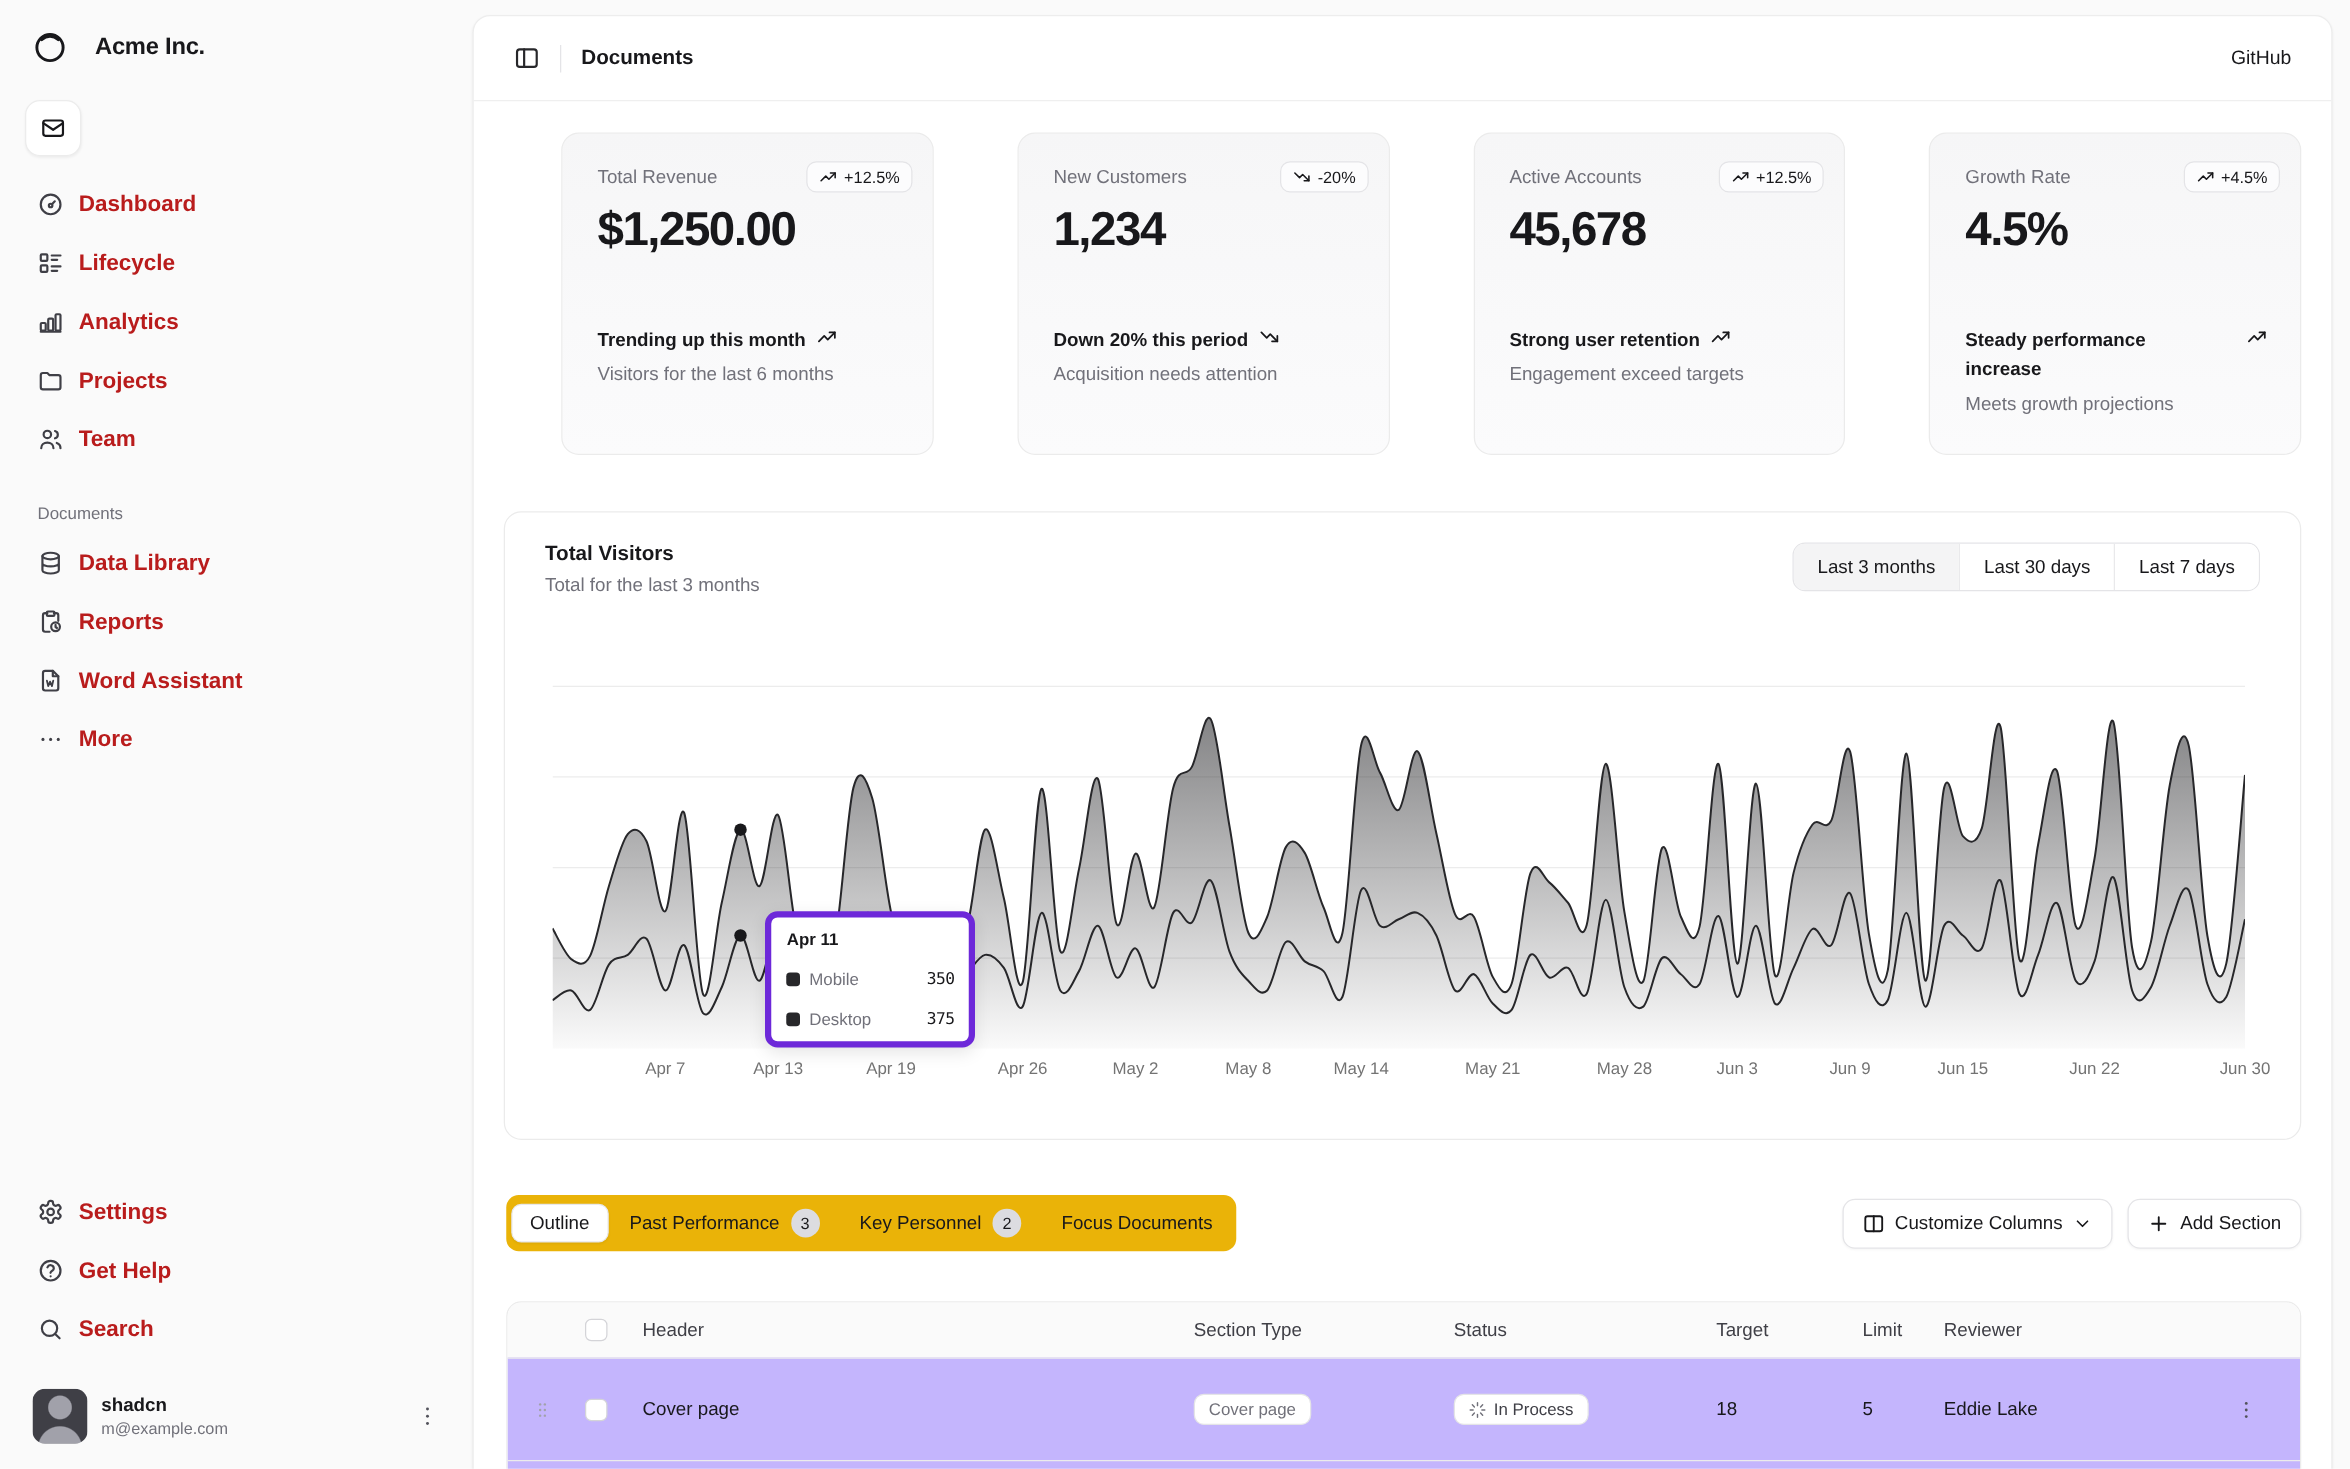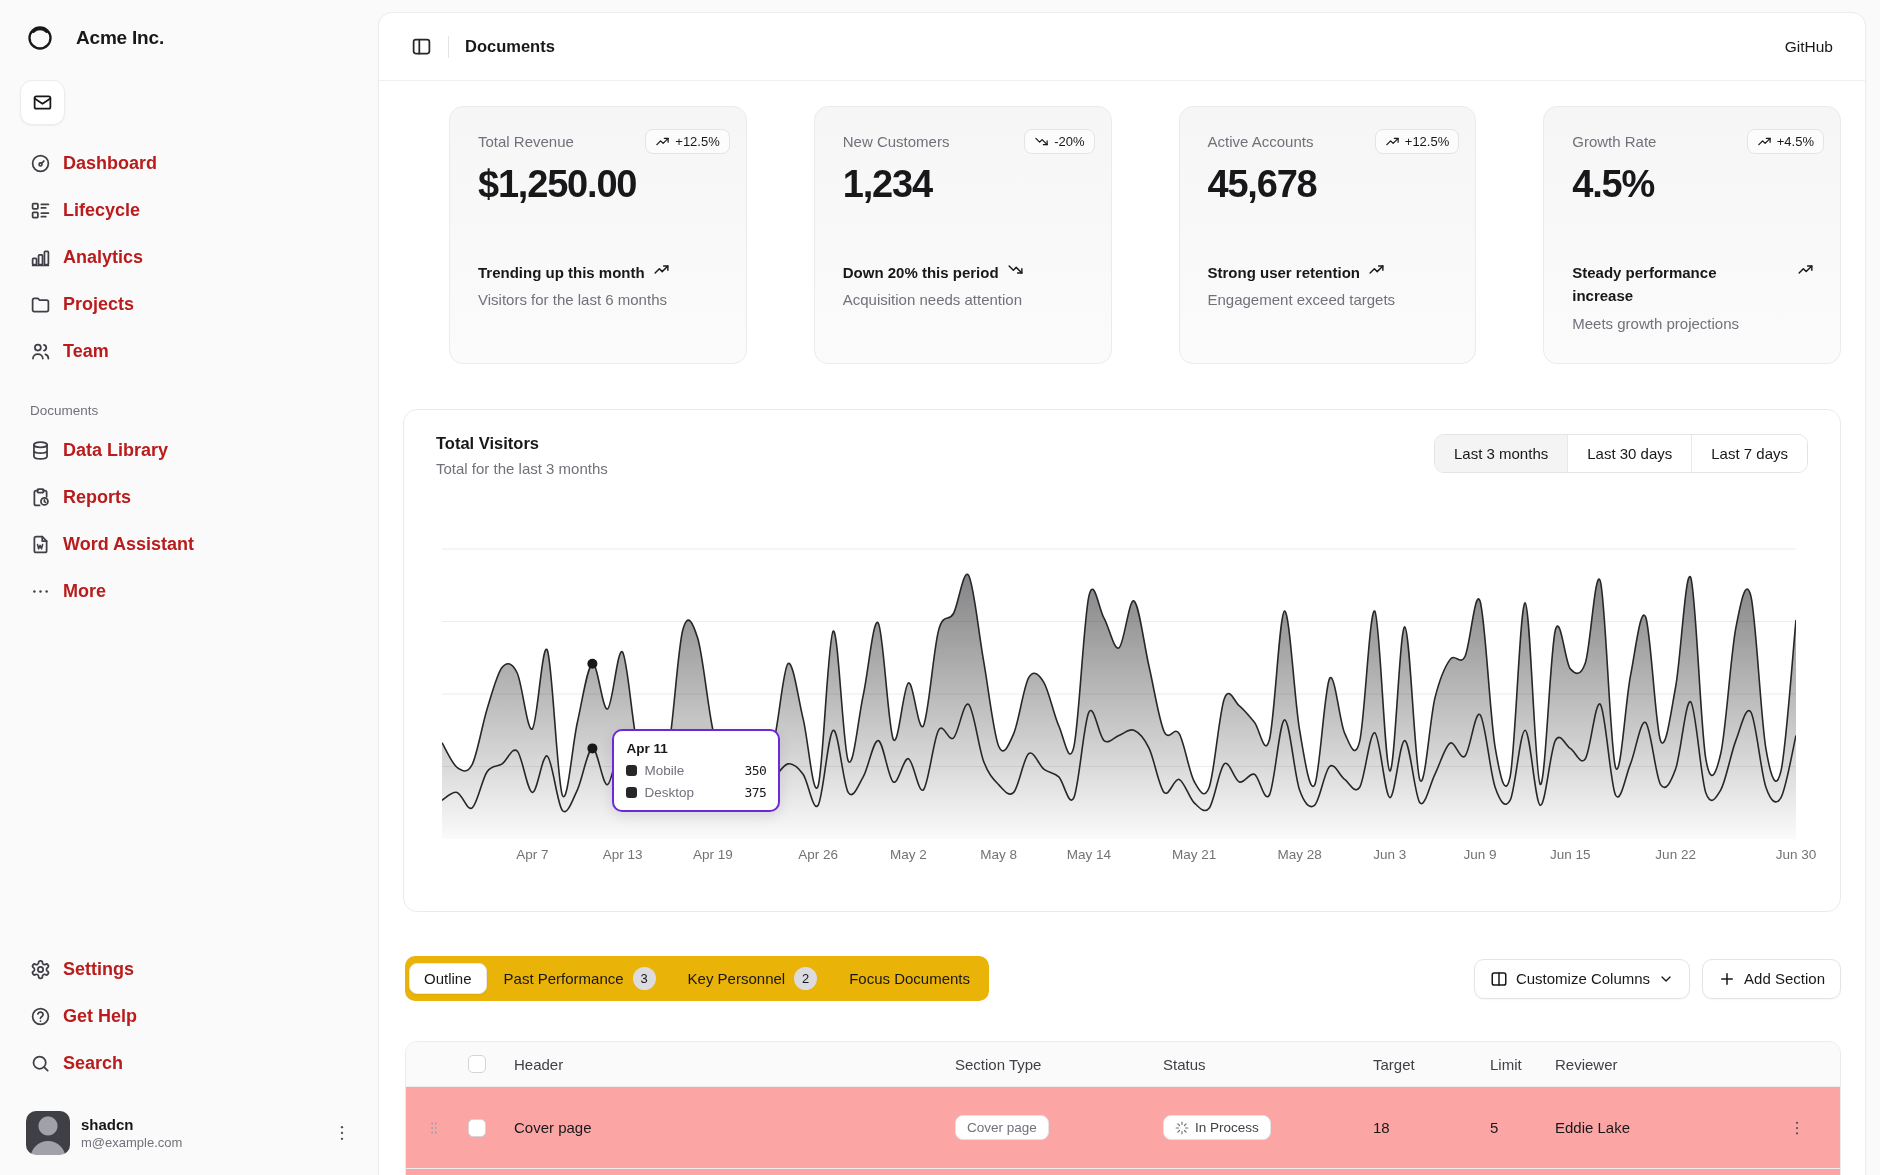--- a/index.html
+++ b/index.html
@@ -60,43 +60,43 @@
   .chart-card { position:relative; margin:45px 24px 0; height:503px; border:1px solid #ebebeb; border-radius:14px; background:#fff; padding:24px 0 0 32px; }
   .chart-title { font-size:16.5px; font-weight:bold; }
   .chart-sub { margin-top:7px; font-size:15px; color:#71717a; }
   .range-group { position:absolute; top:24px; right:32px; display:flex; border:1px solid #e4e4e7; border-radius:10px; overflow:hidden; background:#fff; }
   .range-item { padding:10px 19px; font-size:15px; color:#18181b; cursor:pointer; background:#fff; border-left:1px solid #e9e9eb; }
   .range-item:first-child { border-left:none; }
   .range-item.active { background:#f4f4f5; }
   .chart-plot { position:relative; margin:62px 48px 0 6px; width:1354px; height:300px; }
   .x-axis { position:relative; margin-left:6px; width:1354px; height:26px; }
   .x-tick { position:absolute; top:8px; transform:translateX(-50%); font-size:13.5px; color:#737373; white-space:nowrap; }
-  .chart-tooltip { position:absolute; width:168px; border:2px solid #6d28d9; border-radius:10px; background:#ffffff;
+  .chart-tooltip { position:absolute; width:168px; border:5px solid #6d28d9; border-radius:10px; background:#ffffff;
     box-shadow:0 4px 14px rgba(0,0,0,.10); padding:10px 12px; z-index:3; }
   .tt-date { font-size:13.5px; font-weight:bold; }
-  .tt-row { display:flex; align-items:center; gap:7px; margin-top:7px; font-size:13.5px; color:#71717a; }
+  .tt-row { display:flex; align-items:center; gap:7px; margin-top:17px; font-size:13.5px; color:#71717a; }
   .tt-swatch { width:11px; height:11px; border-radius:3px; background:#27272a; flex-shrink:0; }
   .tt-val { margin-left:auto; font-family:"DejaVu Sans Mono", monospace; font-size:13px; color:#18181b; letter-spacing:-0.5px; }
 
   
   .tabs-row { margin:44px 24px 0 26px; display:flex; align-items:center; }
   .tabs { display:flex; align-items:center; background:#eab308; border-radius:10px; padding:4px; gap:2px; }
   .tab { display:flex; align-items:center; padding:7px 15px; font-size:15px; font-weight:500; color:#18181b; border-radius:8px; cursor:pointer; white-space:nowrap; }
   .tab.active { background:#ffffff; border:1px solid #e8e8ea; box-shadow:0 1px 2px rgba(0,0,0,.06); padding:6px 14px; }
   .tab-badge { margin-left:9px; min-width:23px; height:23px; border-radius:999px; background:#dcdce0; display:grid; place-items:center; font-size:13px; font-weight:400; padding:0 4px; }
   .tabs-spacer { flex:1; }
   .tool-btn { display:flex; align-items:center; gap:8px; height:40px; padding:0 15px; margin-left:12px;
     border:1px solid #e4e4e7; border-radius:10px; background:#fff; font-size:15px; font-weight:500; font-family:inherit;
     color:#18181b; box-shadow:0 1px 2px rgba(0,0,0,.04); cursor:pointer; }
 
   
   .table-wrap { margin:40px 24px 0 26px; border:1px solid #ebebeb; border-radius:12px; overflow:hidden; }
   .trow { display:grid; grid-template-columns:56px 42px 445px 208px 210px 117px 65px 205px 1fr; align-items:center; }
   .thead { background:#fafafa; height:44px; font-size:15px; color:#3f3f46; }
-  .tbody-row { height:82px; border-top:1px solid #ececec; background:#fca5a5; font-size:15px; }
+  .tbody-row { height:82px; border-top:1px solid #ececec; background:#c4b5fd; font-size:15px; }
   .cell { padding-left:6px; display:flex; align-items:center; }
   .cell.first { padding-left:10px; }
   .cell.center { justify-content:center; padding-left:0; }
   .checkbox { width:18px; height:18px; border:1.5px solid #d4d4d8; border-radius:5px; background:#fff; cursor:pointer; }
   .drag-handle { color:#a1a1aa; cursor:grab; display:grid; place-items:center; width:100%; }
   .row-title { font-weight:500; }
   .pill { display:inline-flex; align-items:center; gap:6px; border:1px solid #e4e4e7; border-radius:8px;
     padding:4px 11px; font-size:13.5px; color:#71717a; background:#fff; white-space:nowrap; }
   .pill.status { color:#3f3f46; }
   .num { font-variant-numeric:tabular-nums; }

